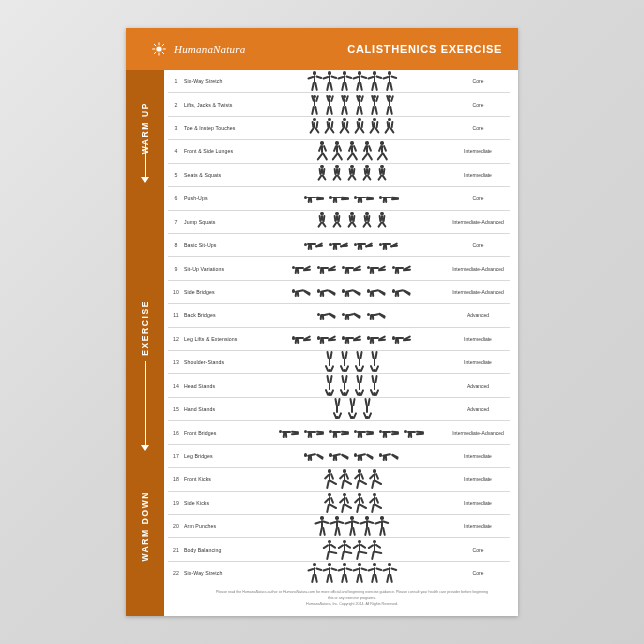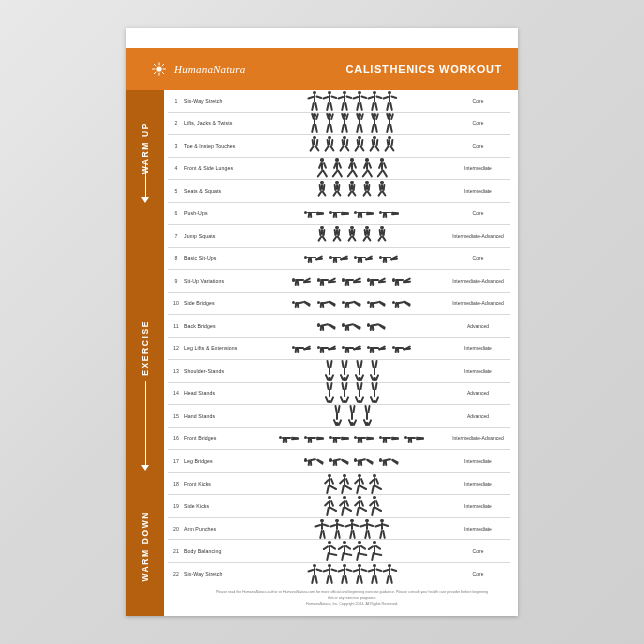--- a/index.html
+++ b/index.html
@@ -31,21 +31,20 @@
     overflow: hidden;
   }
   
   .header {
     height: 42px;
     background: #e07a20;
     display: flex;
     align-items: center;
     flex: 0 0 auto;
     position: relative;
-    margin-top: 20px;
   }
   .brand {
     display: flex;
     align-items: center;
     padding-left: 24px;
     gap: 6px;
   }
   .brand-mark {
     width: 18px;
     height: 14px;
@@ -264,21 +263,21 @@
               <line x1="13.1" y1="7" x2="15.4" y2="7"></line>
               <line x1="4.3" y1="2.3" x2="5.9" y2="3.9"></line>
               <line x1="12.1" y1="10.1" x2="13.7" y2="11.7"></line>
               <line x1="13.7" y1="2.3" x2="12.1" y2="3.9"></line>
               <line x1="5.9" y1="10.1" x2="4.3" y2="11.7"></line>
             </g>
           </svg>
         </span>
         <span class="brand-text">HumanaNatura</span>
       </div>
-      <div class="header-title">CALISTHENICS WORKOUT</div>
+      <div class="header-title">CALISTHENICS EXERCISE</div>
     </div>
 
     <div class="body-wrap">
       <div class="rail">
         <div class="rail-seg" id="rail-0" style="top: 0px; height: 117.109px;">
           <span class="rail-label">WARM UP</span>
         </div>
         <div class="rail-arrow" id="arrow-0" style="top: 72.6078px; height: 35.1328px;"></div>
         <div class="rail-seg" id="rail-1" style="top: 117.109px; height: 281.062px;">
           <span class="rail-label">EXERCISE</span>

